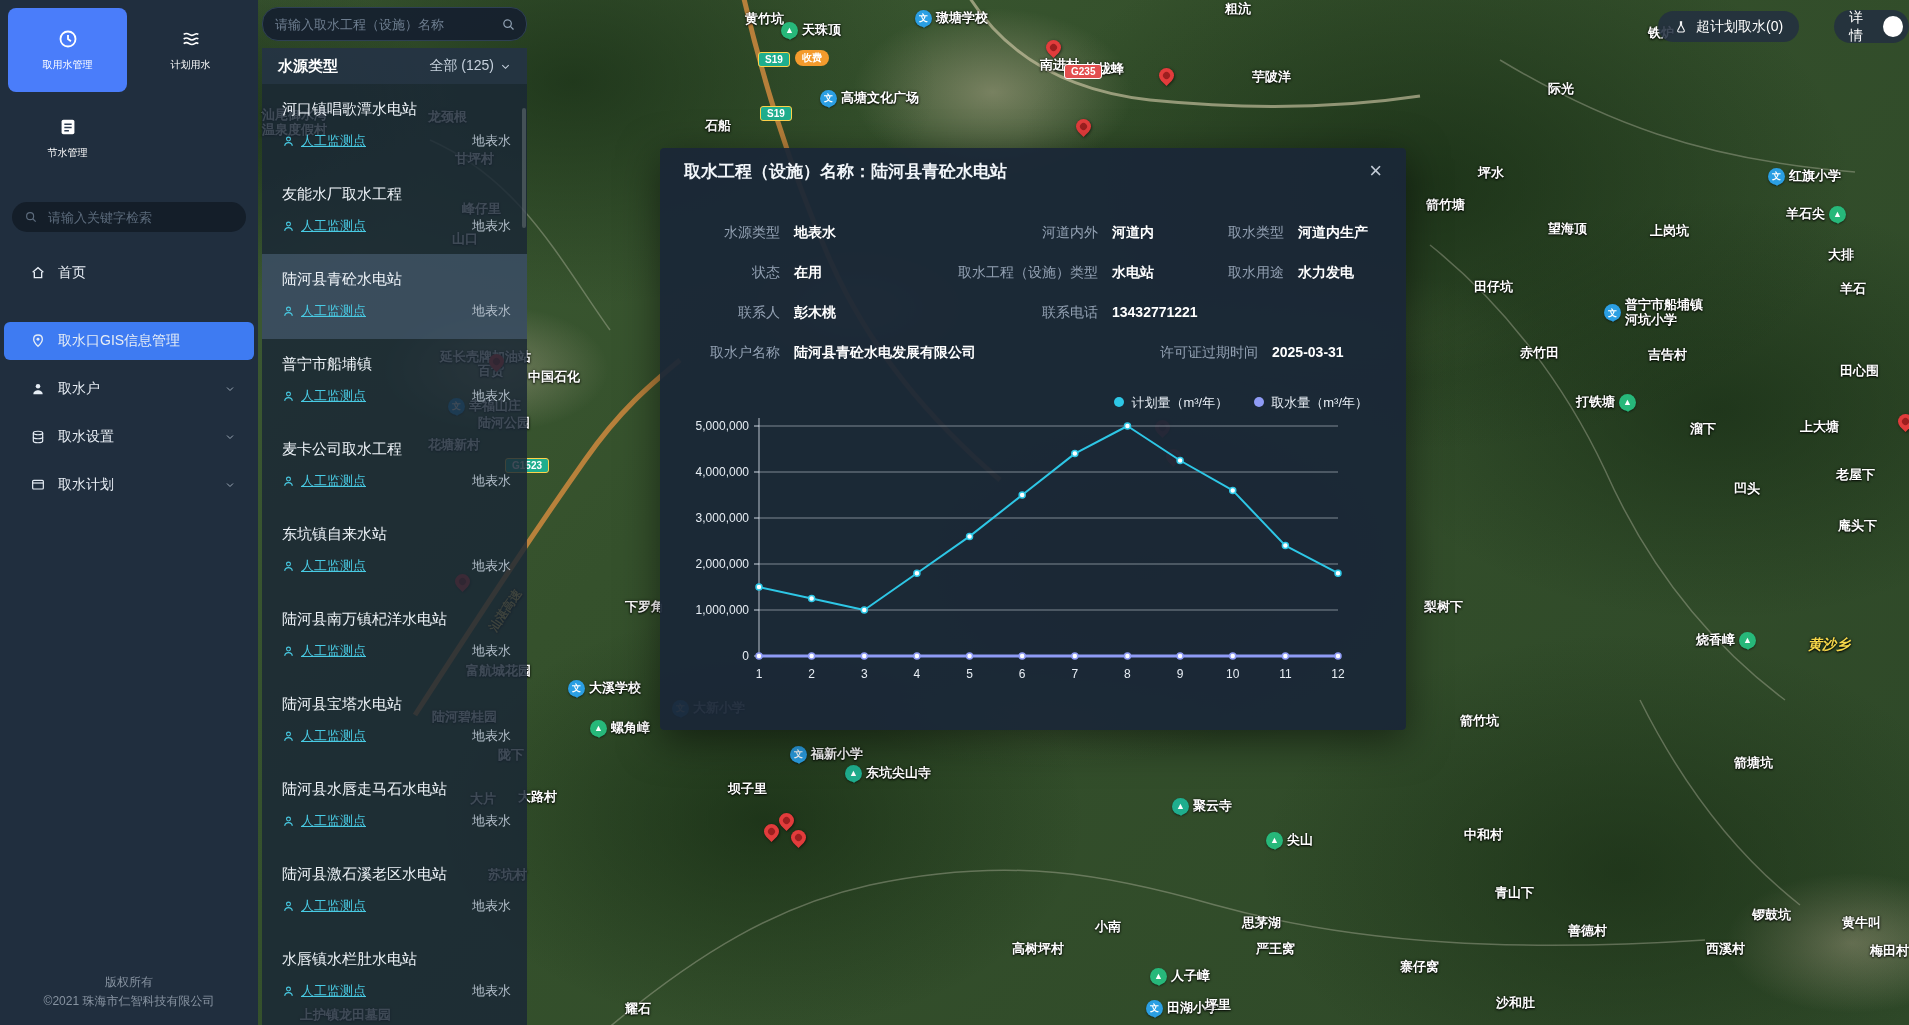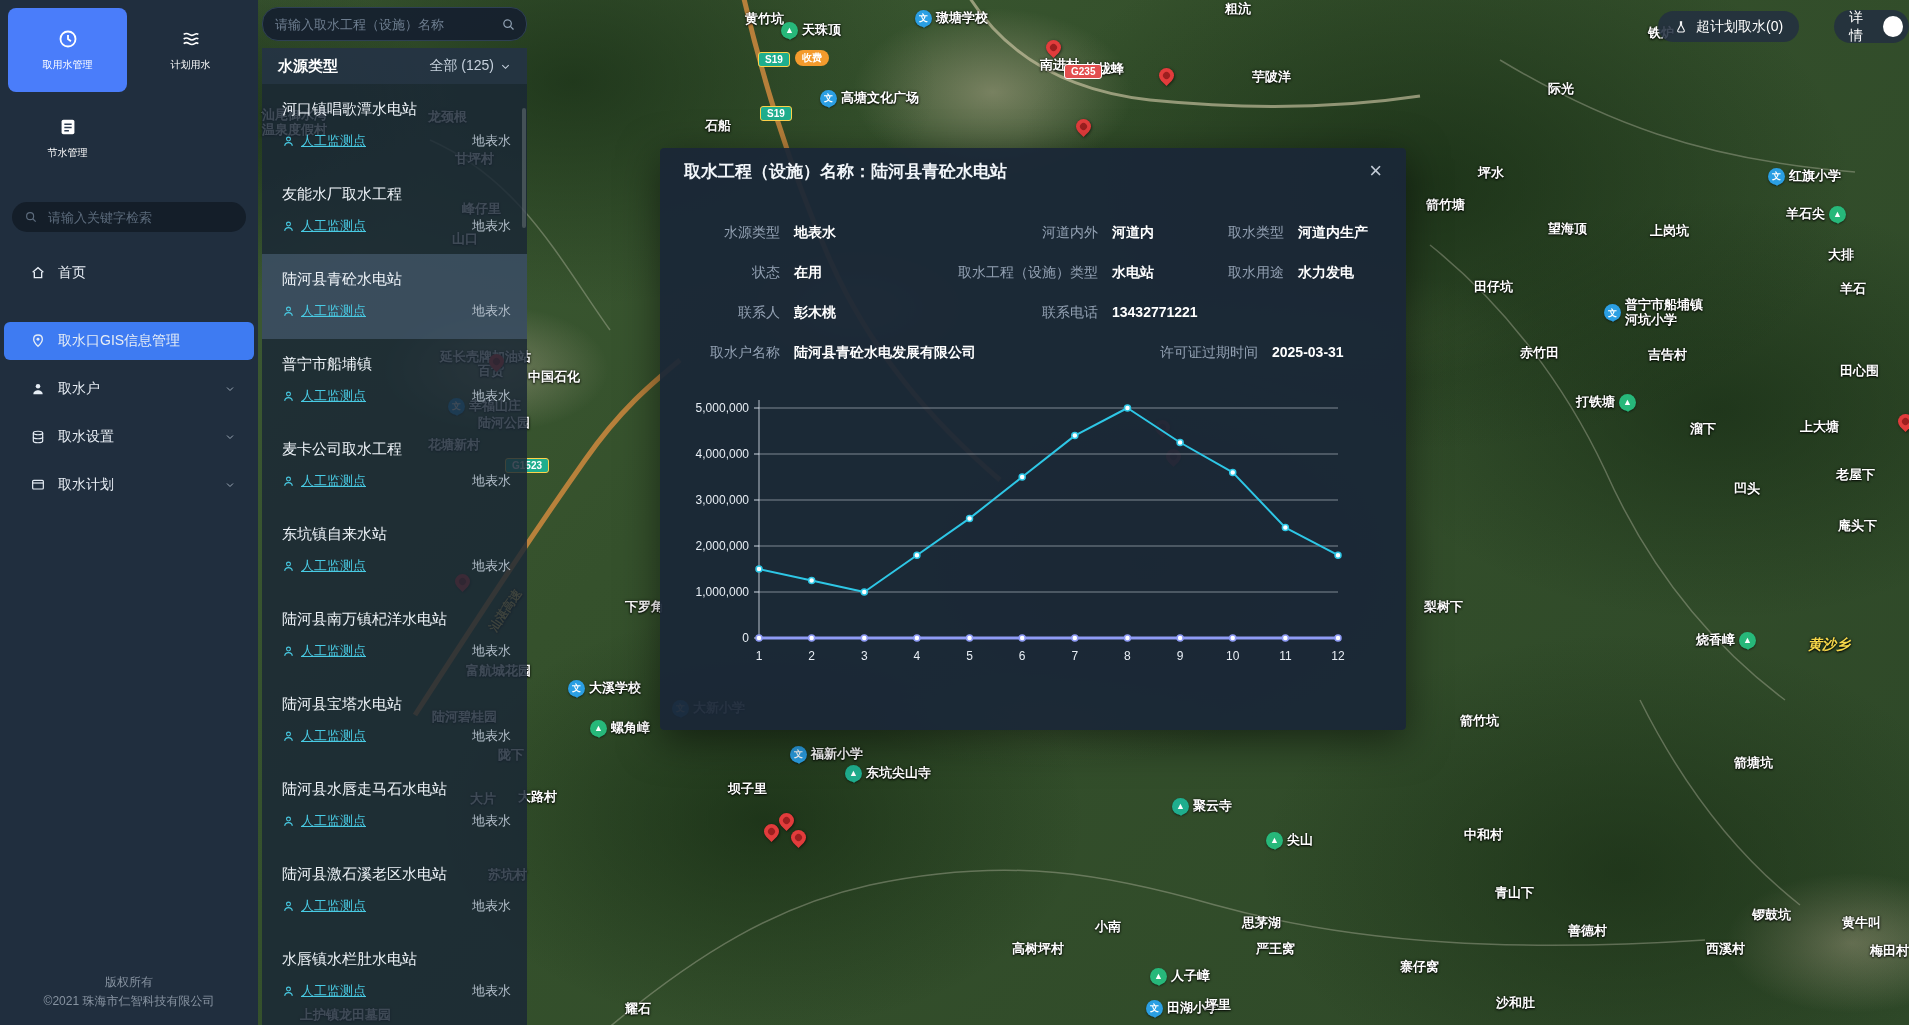--- a/index.html
+++ b/index.html
@@ -604,20 +604,24 @@
             <span class="lbl">取水户名称</span>
             <span class="val">陆河县青砼水电发展有限公司</span>
           </div>
           <div class="pr p5">
             <span class="lbl">许可证过期时间</span>
             <span class="val">2025-03-31</span>
           </div>
         </div>
       </div>
     <div class="chart-block">
+      <div class="legend" id="chart-legend">
+          <span><span class="dot" style="background: rgb(46, 199, 230);"></span>计划量（m³/年）</span>
+          <span><span class="dot" style="background: rgb(143, 155, 245);"></span>取水量（m³/年）</span>
+        </div>
       <svg id="chart-svg" width="690" height="280" viewBox="0 0 690 280">
           <line x1="66" y1="244" x2="71" y2="244" stroke="#cfd8e2" stroke-width="1"></line>
           <text x="61" y="248" text-anchor="end" fill="#e8eef5" font-size="12" font-family="&quot;Liberation Sans&quot;,sans-serif">0</text>
           <line x1="71" y1="198" x2="650" y2="198" stroke="rgba(225,233,242,0.5)" stroke-width="1"></line>
           <line x1="66" y1="198" x2="71" y2="198" stroke="#cfd8e2" stroke-width="1"></line>
           <text x="61" y="202" text-anchor="end" fill="#e8eef5" font-size="12" font-family="&quot;Liberation Sans&quot;,sans-serif">1,000,000</text>
           <line x1="71" y1="152" x2="650" y2="152" stroke="rgba(225,233,242,0.5)" stroke-width="1"></line>
           <line x1="66" y1="152" x2="71" y2="152" stroke="#cfd8e2" stroke-width="1"></line>
           <text x="61" y="156" text-anchor="end" fill="#e8eef5" font-size="12" font-family="&quot;Liberation Sans&quot;,sans-serif">2,000,000</text>
           <line x1="71" y1="106" x2="650" y2="106" stroke="rgba(225,233,242,0.5)" stroke-width="1"></line>

